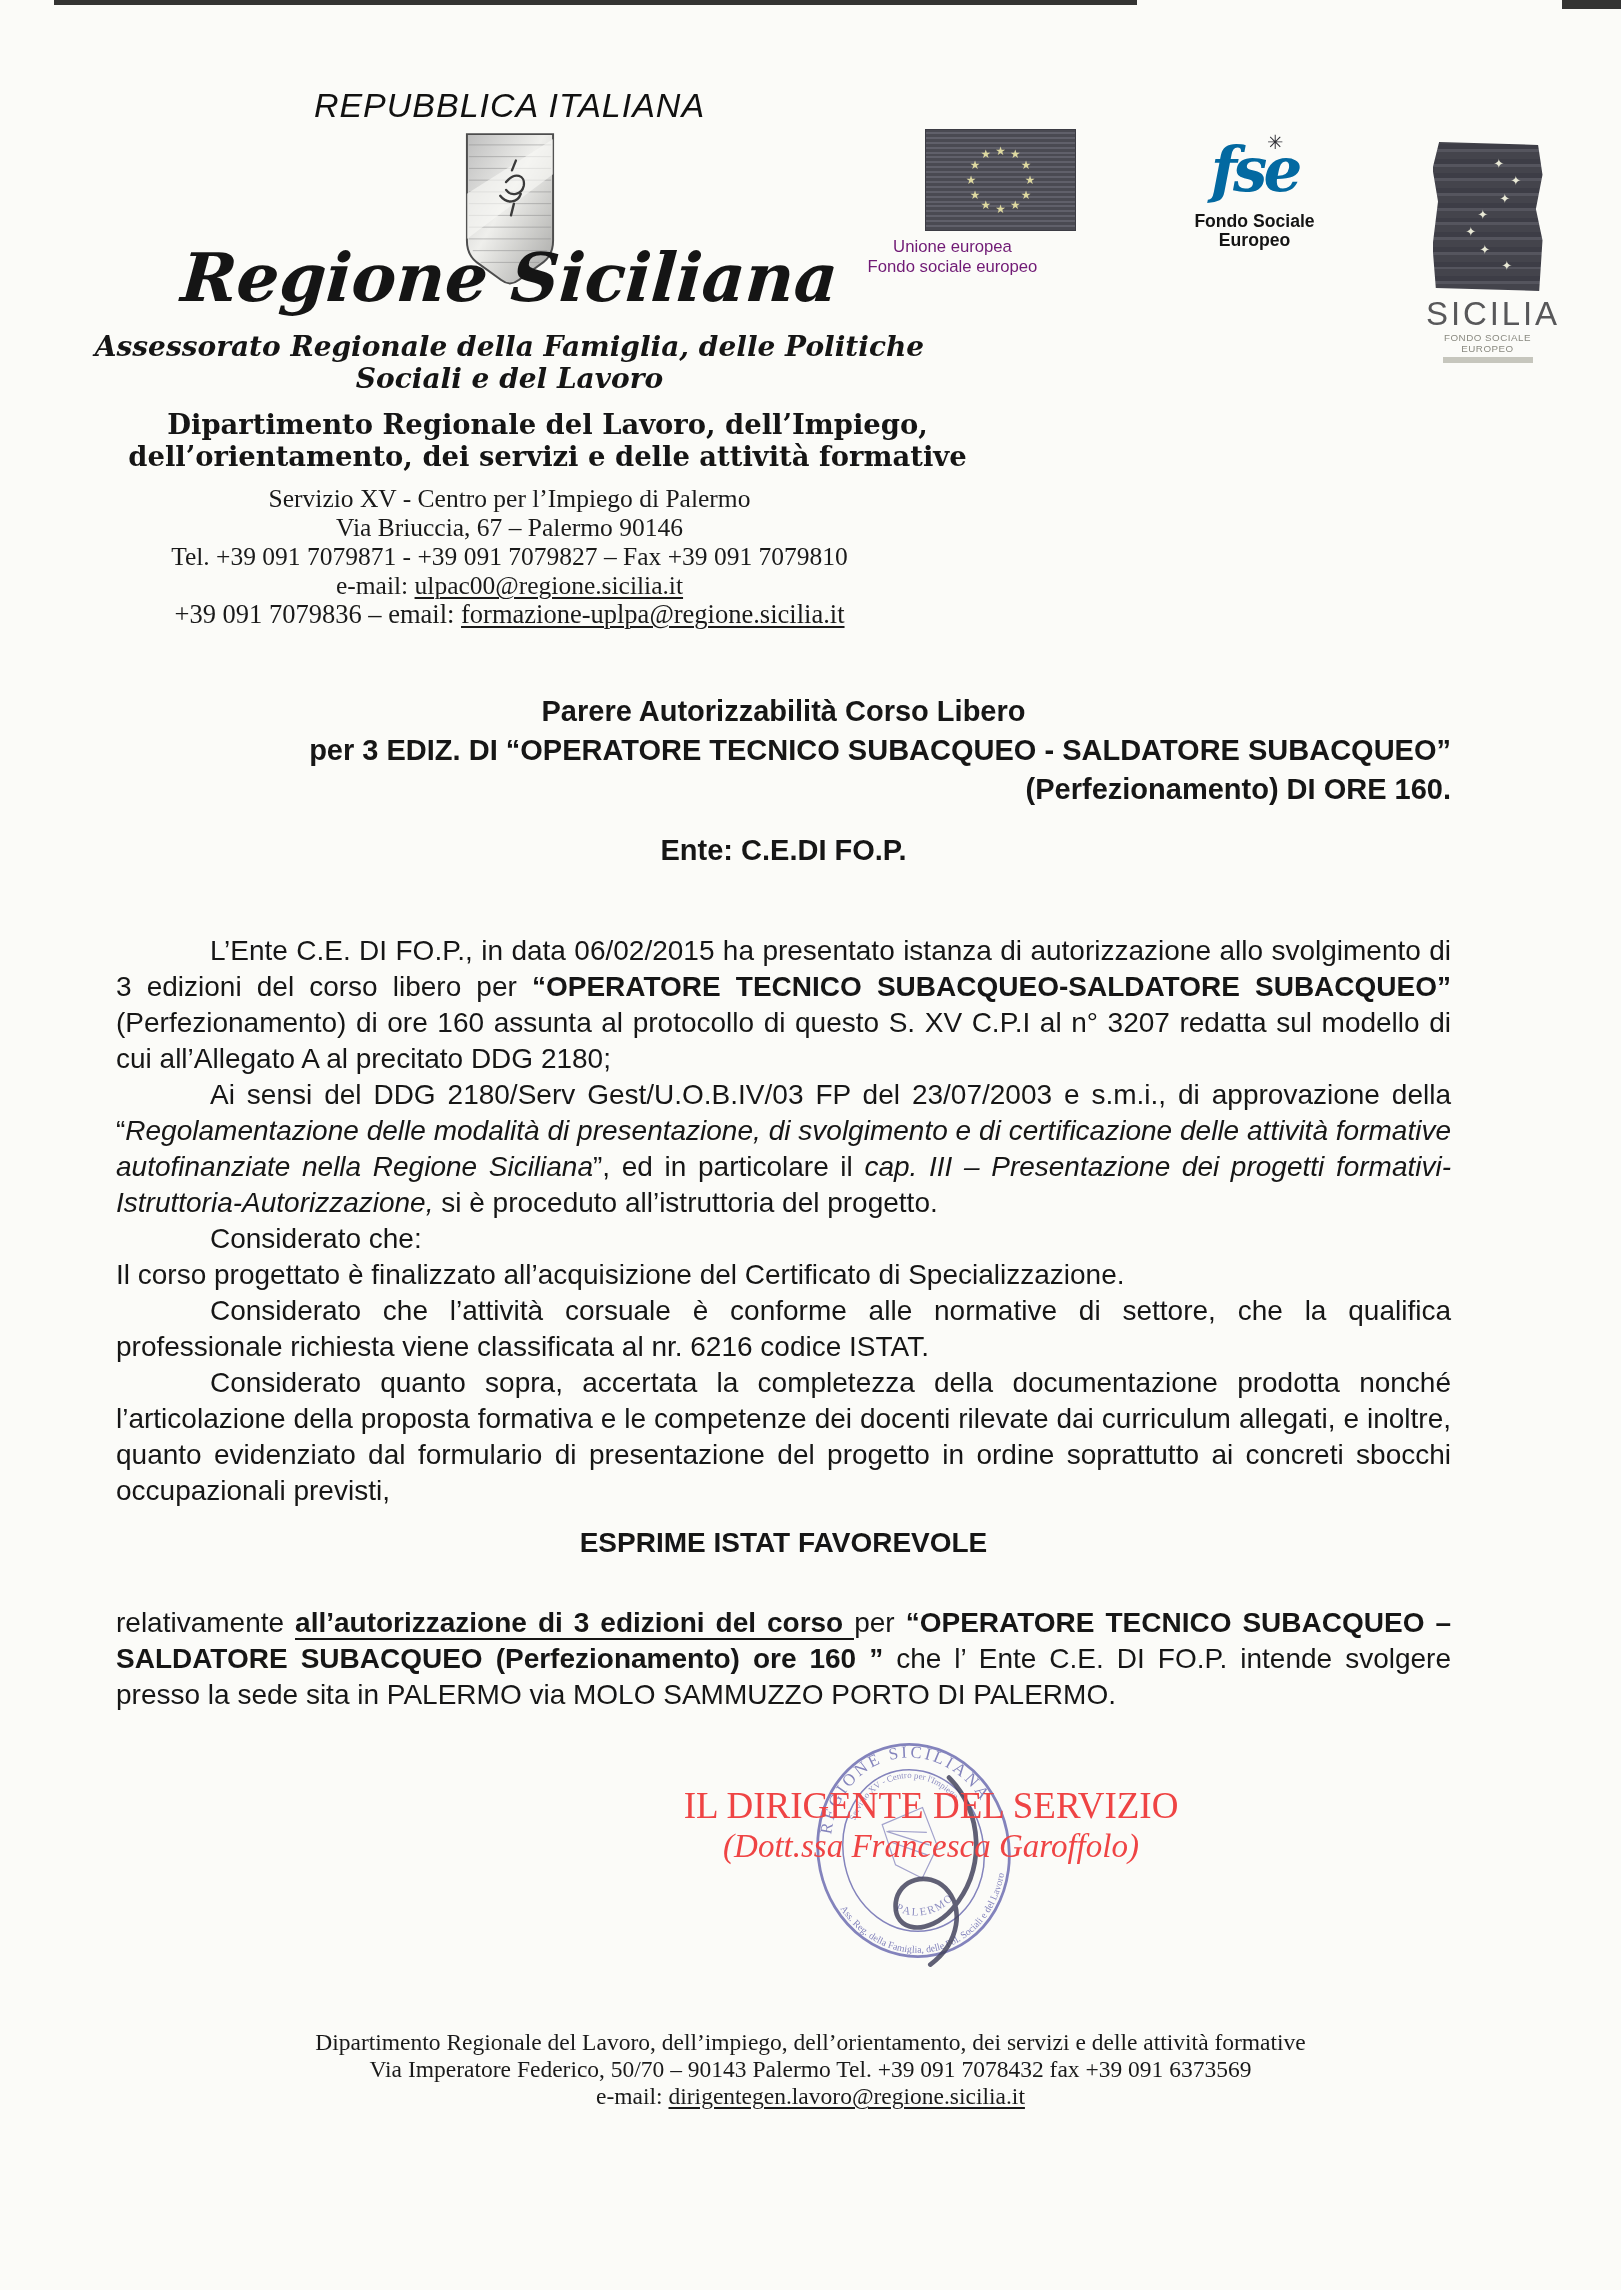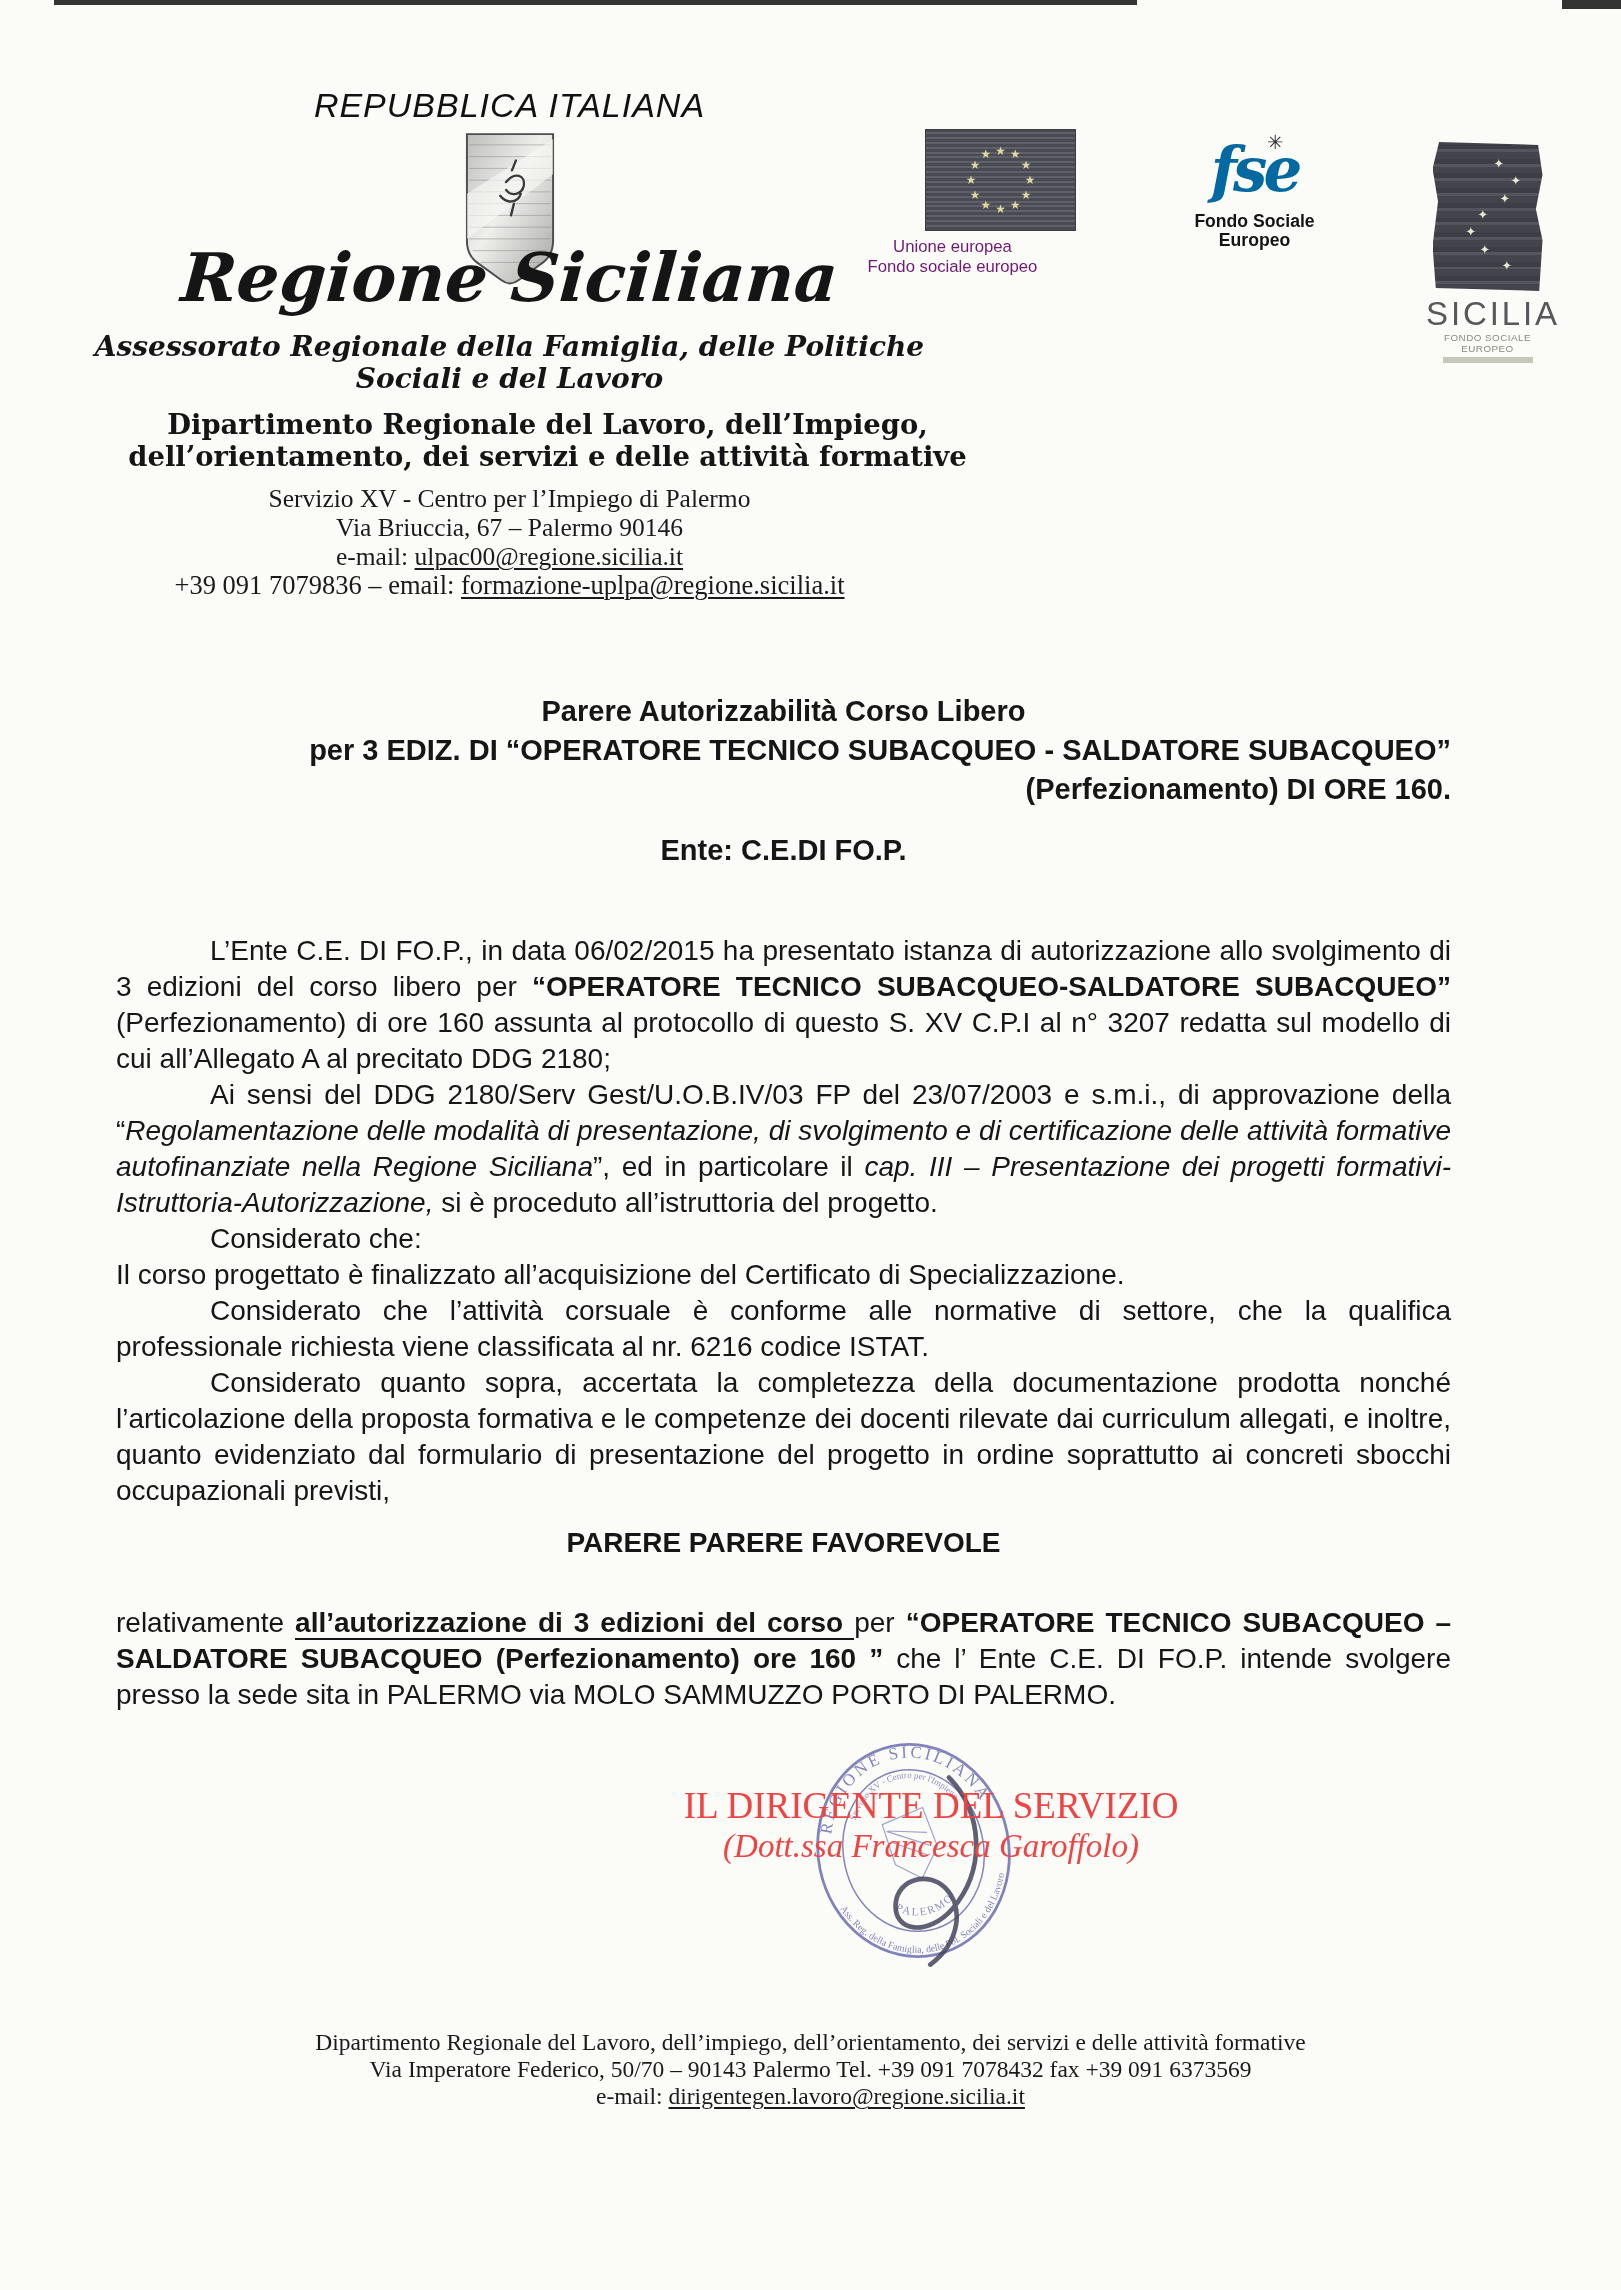--- a/index.html
+++ b/index.html
@@ -129,20 +129,21 @@
     </div>
 
     <div class="dipartimento">
       <div>Dipartimento Regionale del Lavoro, dell’Impiego,</div>
       <div>dell’orientamento, dei servizi e delle attività formative</div>
     </div>
 
     <div class="contact">
       <div>Servizio XV - Centro per l’Impiego di Palermo</div>
       <div>Via Briuccia, 67 – Palermo 90146</div>
+      <div>Tel. +39 091 7079871 - +39 091 7079827 – Fax +39 091 7079810</div>
       <div><span>e-mail: </span><span class="email-u">ulpac00@regione.sicilia.it</span></div>
       <div class="bold"><span>+39 091 7079836 – email: </span><span class="email-u">formazione-uplpa@regione.sicilia.it</span></div>
     </div>
   </div>
 
   <div class="eu-flag">
     <svg width="149" height="100" viewBox="0 0 152 102">
       <g fill="#ded9a0" font-size="12" text-anchor="middle" font-family="DejaVu Sans,sans-serif">
         <text x="106" y="55">★</text>
           <text x="102" y="70">★</text>
@@ -192,21 +193,21 @@
     <div class="ente">Ente: C.E.DI FO.P.</div>
   </div>
 
   <div class="bodytext">
       <div class="para indent"><span>L’Ente C.E. DI FO.P., in data 06/02/2015 ha presentato istanza di  autorizzazione allo svolgimento di 3 edizioni del corso libero  per </span><span class="b">“OPERATORE TECNICO SUBACQUEO-SALDATORE SUBACQUEO”</span><span> (Perfezionamento)  di ore 160 assunta al protocollo di questo S. XV C.P.I al n° 3207 redatta sul modello di cui all’Allegato A al precitato DDG 2180;</span></div>
       <div class="para indent"><span>Ai sensi del  DDG 2180/Serv Gest/U.O.B.IV/03 FP del 23/07/2003 e s.m.i., di approvazione della “</span><span class="i">Regolamentazione delle modalità di presentazione, di svolgimento e di certificazione delle attività formative autofinanziate nella Regione Siciliana</span><span>”, ed in particolare il </span><span class="i">cap. III – Presentazione dei progetti formativi-Istruttoria-Autorizzazione,</span><span> si è proceduto all’istruttoria del progetto.</span></div>
       <div class="para indent"><span>Considerato che:</span></div>
       <div class="para"><span>Il corso progettato è finalizzato all’acquisizione del Certificato di Specializzazione.</span></div>
       <div class="para indent"><span>Considerato che l’attività corsuale è conforme alle normative di settore, che la qualifica professionale richiesta viene classificata al nr. 6216 codice ISTAT.</span></div>
       <div class="para indent"><span>Considerato quanto sopra, accertata la completezza della documentazione prodotta nonché l’articolazione della proposta formativa e le competenze dei docenti rilevate dai curriculum allegati, e inoltre, quanto evidenziato dal formulario di presentazione del progetto in ordine soprattutto ai concreti sbocchi occupazionali previsti,</span></div>
-      <div class="para center" style="margin-top: 15.7px;"><span class="b">PARERE PARERE FAVOREVOLE</span></div>
+      <div class="para center" style="margin-top: 15.7px;"><span class="b">ESPRIME ISTAT FAVOREVOLE</span></div>
       <div class="para" style="margin-top: 44px;"><span>relativamente </span><span class="b u">all’autorizzazione di 3 edizioni del corso </span><span>per </span><span class="b">“OPERATORE TECNICO SUBACQUEO – SALDATORE SUBACQUEO (Perfezionamento) ore 160 ”</span><span> che l’ Ente C.E. DI FO.P. intende svolgere presso la sede sita in PALERMO via MOLO SAMMUZZO PORTO DI PALERMO.</span></div>
     </div>
 
   <svg class="stamp" viewBox="0 0 260 260">
     <defs>
       <path id="arcTop" d="M 42,130 A 88,100 0 0 1 218,130"></path>
       <path id="arcBot" d="M 32,130 A 98,110 0 0 0 228,130"></path>
       <path id="arcInTop" d="M 64,130 A 66,78 0 0 1 196,130"></path>
       <path id="arcInBot" d="M 72,130 A 58,70 0 0 0 188,130"></path>
     </defs>

